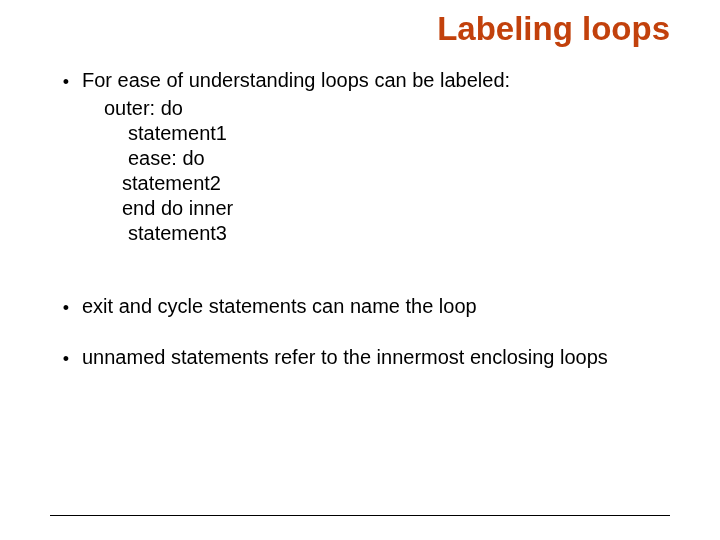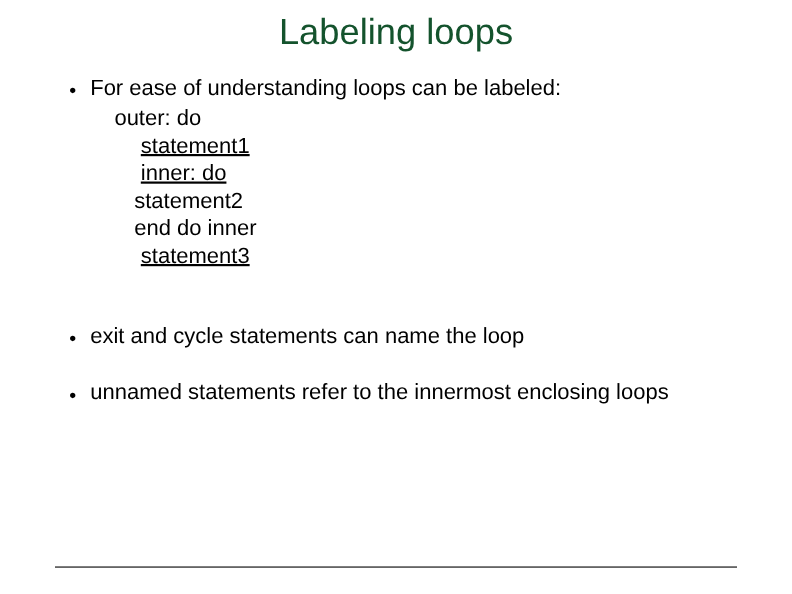--- a/index.html
+++ b/index.html
@@ -13,25 +13,25 @@
     flex-direction: column;
     box-sizing: border-box;
   }
   .slide {
     padding: 10px 50px 0 50px;
     flex: 1;
     display: flex;
     flex-direction: column;
   }
   .title {
-    text-align: center;
+    text-align: right;
     font-size: 33px;
-    color: #14532d;
+    color: #c2410c;
     margin: 0 0 20px 0;
-    font-weight: normal;
+    font-weight: bold;
   }
   .content {
     font-size: 20px;
     color: #000;
     line-height: 1.25;
   }
   .bullet {
     display: flex;
     align-items: flex-start;
     margin-bottom: 2px;
@@ -40,21 +40,21 @@
     width: 32px;
     flex-shrink: 0;
     text-align: center;
     font-size: 18px;
     padding-top: 3px;
   }
   .bullet .text {
     flex: 1;
   }
   .code1 { margin-left: 54px; }
-  .code2 { margin-left: 78px; text-decoration: underline; }
+  .code2 { margin-left: 78px; }
   .code3 { margin-left: 72px; }
   .spacer-md { height: 24px; }
   .hr {
     border: none;
     border-top: 1px solid #000;
     margin: 0 50px 24px 50px;
   }
 </style>
 </head>
 <body>
@@ -64,21 +64,21 @@
   <h1 class="title">Labeling loops</h1>
 
   <div class="content">
 
     <div class="bullet">
       <span class="dot">•</span>
       <span class="text">For ease of understanding loops can be labeled:</span>
     </div>
     <div class="code1">outer: do</div>
     <div class="code2">statement1</div>
-    <div class="code2">inner: do</div>
+    <div class="code2">ease: do</div>
     <div class="code3">statement2</div>
     <div class="code3">end do inner</div>
     <div class="code2">statement3</div>
 
     <div class="spacer-md"></div>
 
 
     <div class="spacer-md"></div>
 
     <div class="bullet">

